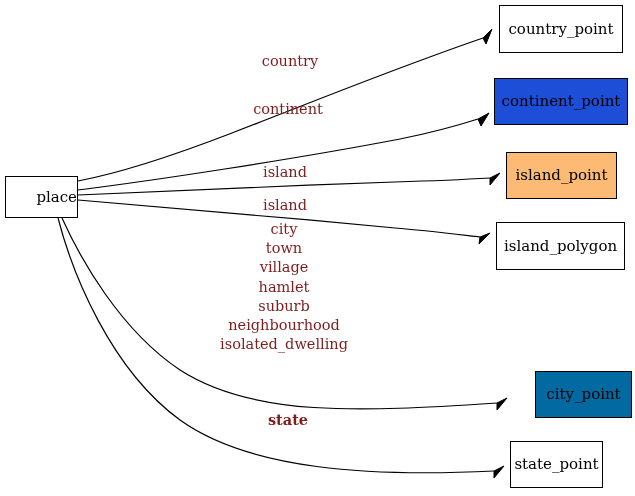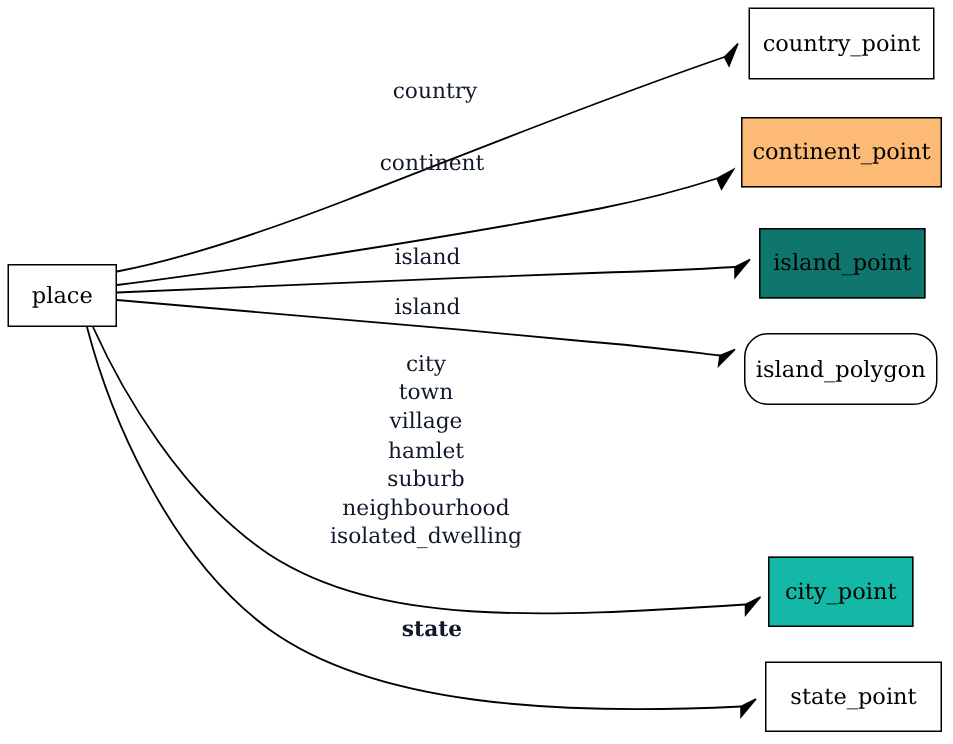--- a/index.html
+++ b/index.html
@@ -31,21 +31,21 @@
     display: flex;
     align-items: center;
     justify-content: center;
     color: #000000;
     font-size: 15px;
     line-height: 1;
     white-space: nowrap;
   }
   .edge-label {
     position: absolute;
-    color: #0f172a;
+    color: #7f1d1d;
     font-size: 14.5px;
     line-height: 16.5px;
     white-space: pre;
     text-align: center;
     transform: translateX(-50%);
   }
   .edge-label.multi {
     line-height: 19.2px;
   }
 </style>
@@ -63,48 +63,48 @@
       <path d="M490,178 L500,173 L490,185 Z" fill="#000000" stroke="#000000" stroke-width="1"></path>
       <path d="M78,200 C140,205 280,217 395,228 C422,230 446,233 480,237" fill="none" stroke="#000000" stroke-width="1.2"></path>
       <path d="M480,237 L490,233 L479,244 Z" fill="#000000" stroke="#000000" stroke-width="1"></path>
       <path d="M62,218 C80,258 120,330 180,370 C253,417 358,412 497,403" fill="none" stroke="#000000" stroke-width="1.2"></path>
       <path d="M497,403 L507,398 L497,410 Z" fill="#000000" stroke="#000000" stroke-width="1"></path>
       <path d="M58,218 C72,272 110,369 180,420 C250,470 370,477 494,471" fill="none" stroke="#000000" stroke-width="1.2"></path>
       <path d="M494,471 L504,466 L494,478 Z" fill="#000000" stroke="#000000" stroke-width="1"></path>
     </svg>
 
   <div id="node-layer">
-      <div class="node" style="left: 5px; top: 176px; width: 73px; height: 42px; background: rgb(255, 255, 255); border-color: rgb(0, 0, 0);">
+      <div class="node" style="left: 5px; top: 176px; width: 73px; height: 42px; background: rgb(255, 255, 255); border-color: rgb(0, 0, 0); justify-content: flex-end;">
         <span>place</span>
       </div>
       <div class="node" style="left: 499px; top: 5px; width: 124px; height: 48px; background: rgb(255, 255, 255); border-color: rgb(0, 0, 0);">
         <span>country_point</span>
       </div>
-      <div class="node" style="left: 494px; top: 78px; width: 134px; height: 47px; background: #fdba74; border-color: rgb(0, 0, 0);">
+      <div class="node" style="left: 494px; top: 78px; width: 134px; height: 47px; background: #1d4ed8; border-color: rgb(0, 0, 0);">
         <span>continent_point</span>
       </div>
-      <div class="node" style="left: 506px; top: 152px; width: 111px; height: 47px; background: #0f766e; border-color: rgb(0, 0, 0);">
+      <div class="node" style="left: 506px; top: 152px; width: 111px; height: 47px; background: #fdba74; border-color: rgb(0, 0, 0);">
         <span>island_point</span>
       </div>
-      <div class="node" style="left: 496px; top: 222px; width: 129px; height: 48px; background: rgb(255, 255, 255); border-color: rgb(0, 0, 0); border-radius: 16px;">
+      <div class="node" style="left: 496px; top: 222px; width: 129px; height: 48px; background: rgb(255, 255, 255); border-color: rgb(0, 0, 0);">
         <span>island_polygon</span>
       </div>
-      <div class="node" style="left: 512px; top: 371px; width: 97px; height: 47px; background: #14b8a6; border-color: rgb(0, 0, 0); align-items: center;">
+      <div class="node" style="left: 535px; top: 371px; width: 97px; height: 47px; background: #0369a1; border-color: rgb(0, 0, 0); align-items: center;">
         <span>city_point</span>
       </div>
-      <div class="node" style="left: 510px; top: 441px; width: 118px; height: 47px; background: rgb(255, 255, 255); border-color: rgb(0, 0, 0);">
+      <div class="node" style="left: 510px; top: 441px; width: 93px; height: 47px; background: rgb(255, 255, 255); border-color: rgb(0, 0, 0);">
         <span>state_point</span>
       </div>
     </div>
   <div id="label-layer">
       <div class="edge-label" style="left: 290px; top: 53px;">country</div>
       <div class="edge-label" style="left: 288px; top: 101px;">continent</div>
       <div class="edge-label" style="left: 285px; top: 164px;">island</div>
       <div class="edge-label" style="left: 285px; top: 197px;">island</div>
-      <div class="edge-label multi" style="left: 284px; top: 234px; text-align: center;">city
+      <div class="edge-label multi" style="left: 284px; top: 220px; text-align: center;">city
 town
 village
 hamlet
 suburb
 neighbourhood
 isolated_dwelling</div>
       <div class="edge-label" style="left: 288px; top: 412px; font-weight: bold;">state</div>
     </div>
 
 </div>

